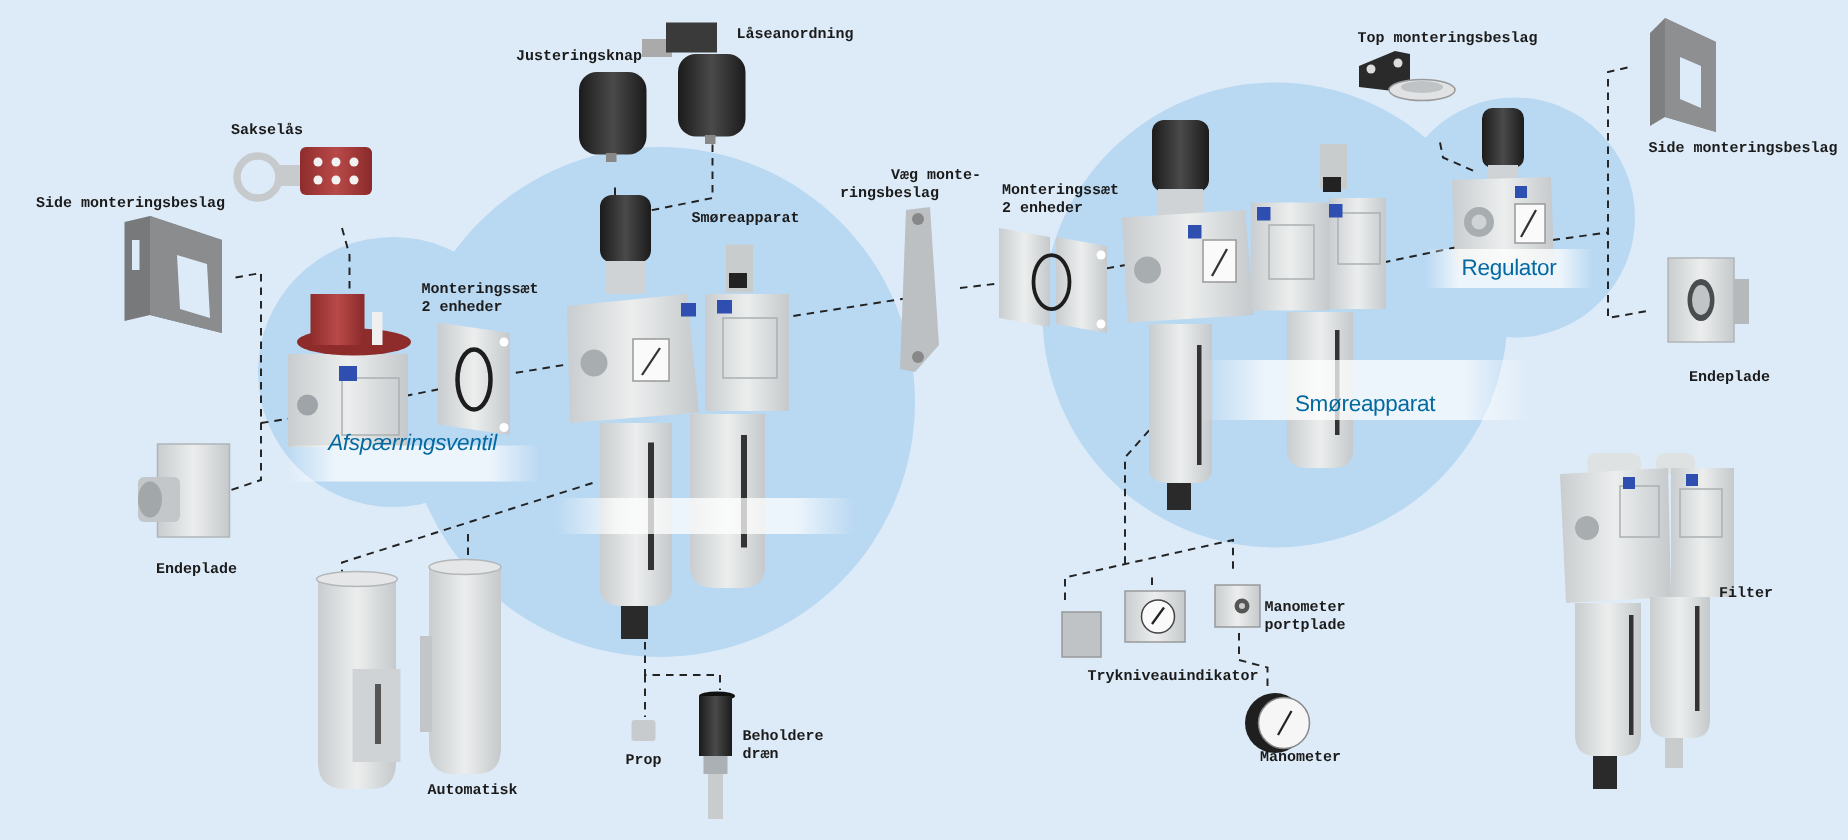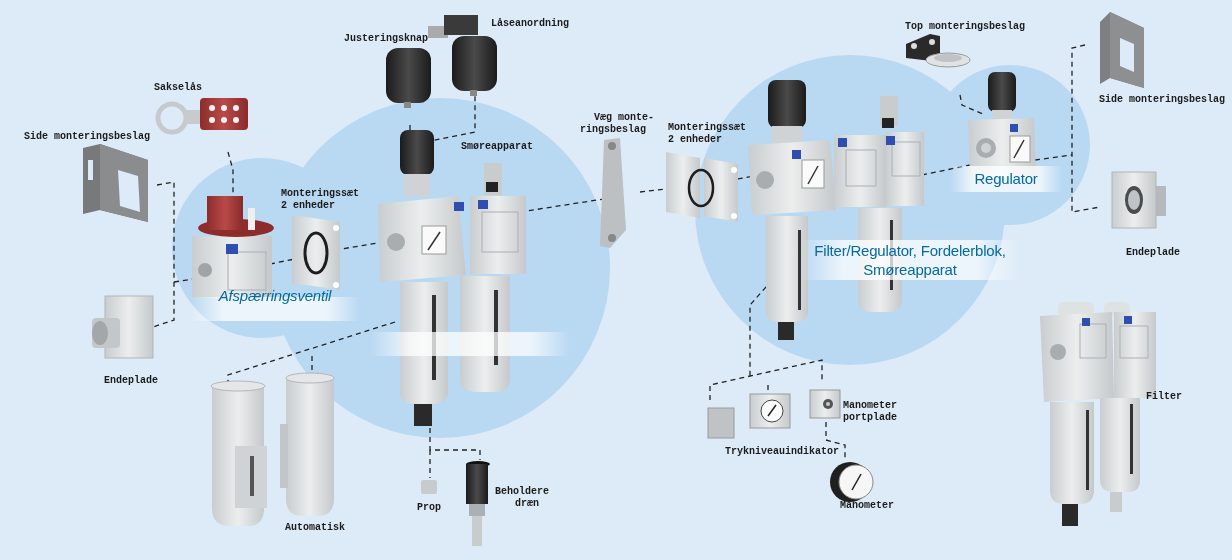--- a/index.html
+++ b/index.html
@@ -271,40 +271,39 @@
       <rect x="1110" y="492" width="12" height="20" fill="#c9cccd"></rect>
     </g>
   </svg>
 
   <div class="band" style="left:190px;top:297px;width:170px;height:24px;"></div>
   <div class="big" style="left:190px;top:287px;width:170px;font-style:italic;">Afspærringsventil</div>
 
   <div class="band" style="left:370px;top:332px;width:200px;height:24px;"></div>
 
   <div class="band" style="left:800px;top:240px;width:220px;height:40px;"></div>
-  <div class="big" style="left:800px;top:242px;width:220px;">Filter/Regulator, Fordelerblok,</div>
   <div class="big" style="left:800px;top:261px;width:220px;">Smøreapparat</div>
 
   <div class="band" style="left:950px;top:166px;width:112px;height:26px;"></div>
   <div class="big" style="left:950px;top:170px;width:112px;">Regulator</div>
 
   <div class="lbl" style="left:24px;top:131px;">Side monteringsbeslag</div>
   <div class="lbl" style="left:154px;top:82px;">Sakselås</div>
   <div class="lbl" style="left:344px;top:33px;">Justeringsknap</div>
   <div class="lbl" style="left:491px;top:18px;">Låseanordning</div>
   <div class="lbl" style="left:281px;top:188px;">Monteringssæt</div>
   <div class="lbl" style="left:281px;top:200px;">2 enheder</div>
   <div class="lbl" style="left:461px;top:141px;">Smøreapparat</div>
   <div class="lbl" style="left:104px;top:375px;">Endeplade</div>
   <div class="lbl" style="left:285px;top:522px;">Automatisk</div>
   <div class="lbl" style="left:417px;top:502px;">Prop</div>
   <div class="lbl" style="left:495px;top:486px;">Beholdere</div>
-  <div class="lbl" style="left:515px;top:498px;">dræn</div>
+  <div class="lbl" style="left:495px;top:498px;">dræn</div>
   <div class="lbl" style="left:594px;top:112px;">Væg monte-</div>
-  <div class="lbl" style="left:580px;top:124px;">ringsbeslag</div>
+  <div class="lbl" style="left:560px;top:124px;">ringsbeslag</div>
   <div class="lbl" style="left:668px;top:122px;">Monteringssæt</div>
   <div class="lbl" style="left:668px;top:134px;">2 enheder</div>
   <div class="lbl" style="left:905px;top:21px;">Top monteringsbeslag</div>
   <div class="lbl" style="left:1099px;top:94px;">Side monteringsbeslag</div>
   <div class="lbl" style="left:1126px;top:247px;">Endeplade</div>
   <div class="lbl" style="left:725px;top:446px;">Trykniveauindikator</div>
   <div class="lbl" style="left:843px;top:400px;">Manometer</div>
   <div class="lbl" style="left:843px;top:412px;">portplade</div>
   <div class="lbl" style="left:840px;top:500px;">Manometer</div>
   <div class="lbl" style="left:1146px;top:391px;">Filter</div>

